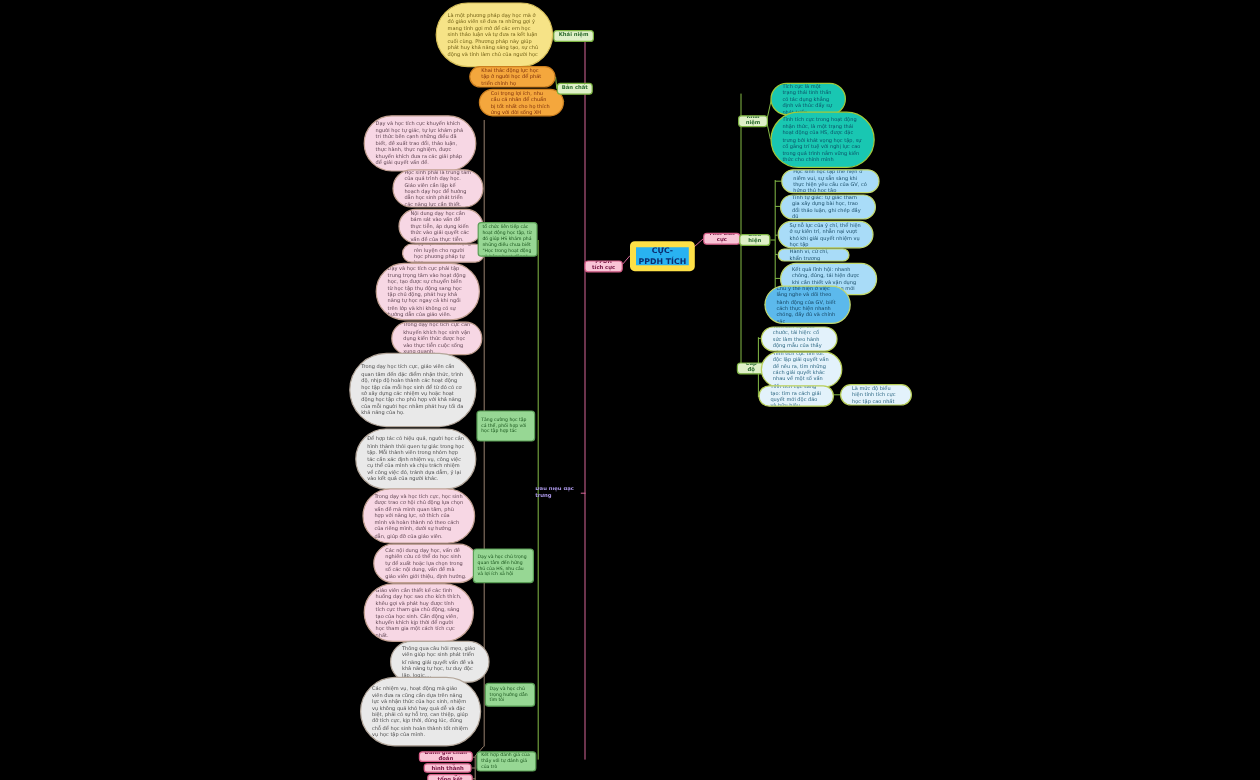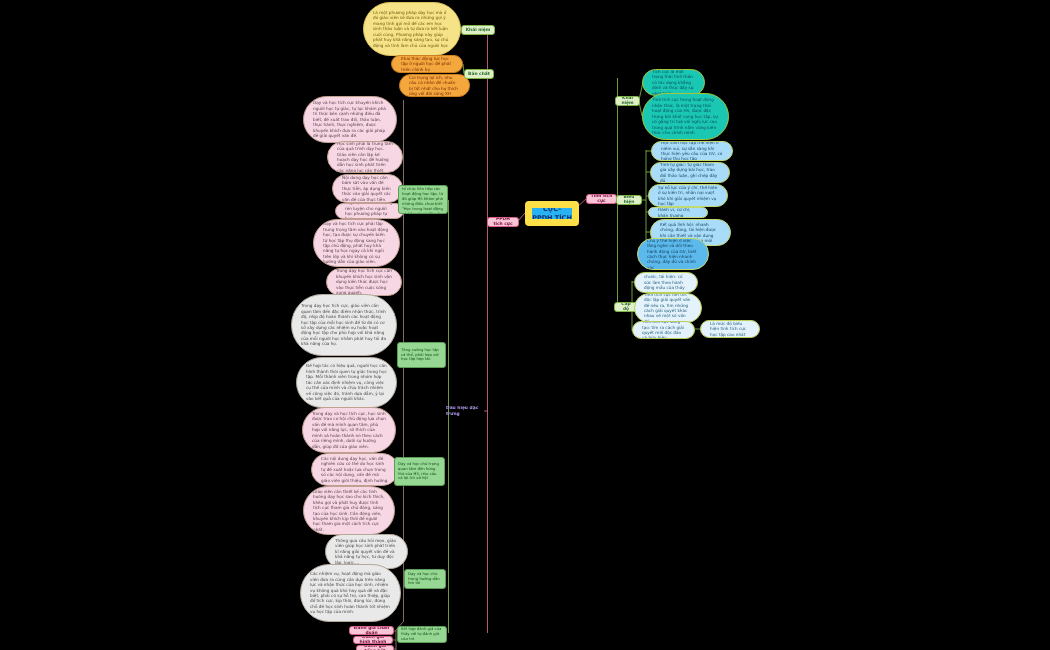--- a/index.html
+++ b/index.html
@@ -16,21 +16,21 @@
   .gray-blob{background:#e9e9e9;border:1px solid #b4a79b;color:#4a4a4a;}
   .yellow-blob{background:#f6e387;border:1px solid #d8c05a;color:#6f5d12;}
   .orange-blob{background:#f4a73d;border:1px solid #cc7f1f;color:#7c2d0a;}
   .teal-blob{background:#19c7b2;border:1px solid #a3c93a;color:#0c4e66;}
   .blue-blob{background:#a9dcf8;border:1px solid #c3d96e;color:#174a66;}
   .blue-dark-blob{background:#5cb9ec;border:1px solid #c3d96e;color:#123f5c;}
   .pale-blob{background:#e3f2fb;border:1px solid #b9cf5a;color:#27637f;}
   .green-note{background:#97d794;border:1px solid #5a9e55;color:#17521a;}
   .green-chip{background:#dff0c8;border:1px solid #7cb342;color:#2c6b2f;}
   .pink-chip{background:#f9c4d6;border:1px solid #d8608a;color:#73123f;}
-  .center-node{background:#29b2f1;border:7px solid #fde047;color:#0b2e70;font-weight:bold;
+  .center-node{background:#29b2f1;border:5px solid #fde047;color:#0b2e70;font-weight:bold;
         font-size:6.5px;justify-content:center;text-align:center;white-space:pre-line;
         border-radius:4px;line-height:1.25;}
   .text-label{color:#ab97e8;font-size:4.4px;font-weight:bold;background:transparent;}
 </style>
 </head>
 <body>
 
 <div id="canvas">
 
   <svg class="wires">

